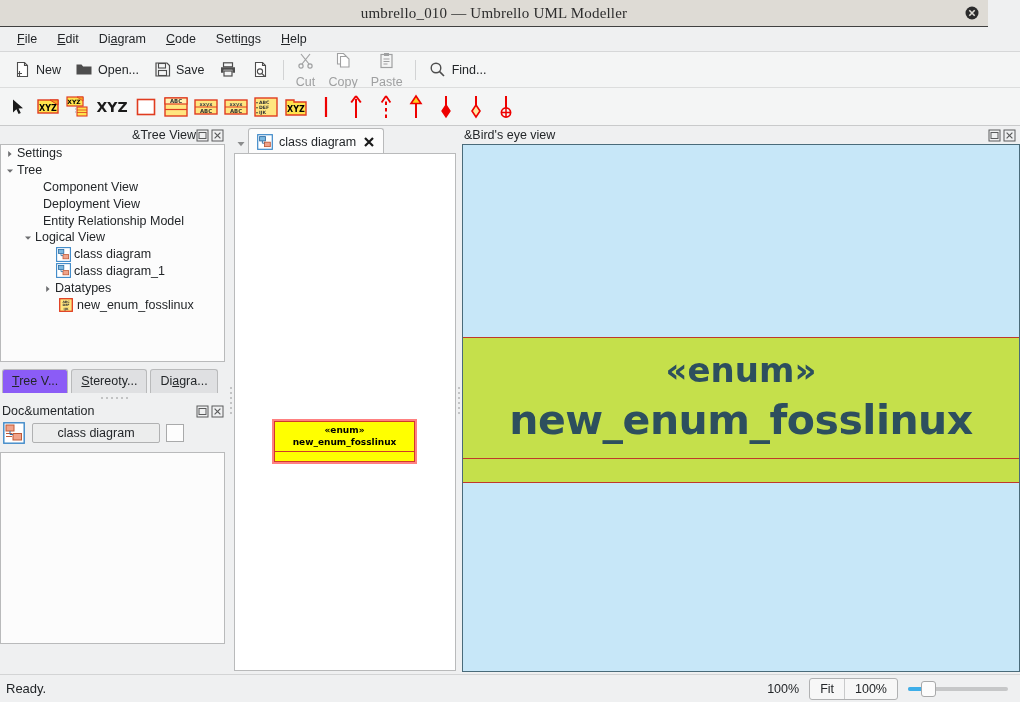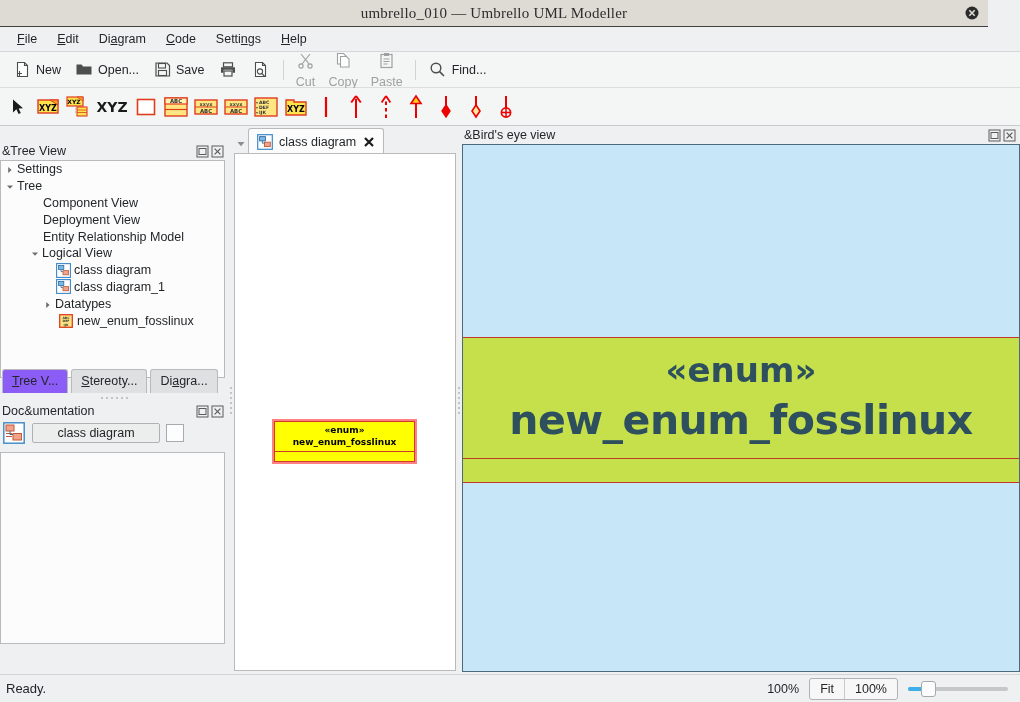--- a/index.html
+++ b/index.html
@@ -77,21 +77,21 @@
   }
   .panel-header .ph-title { flex: 1; white-space: nowrap; overflow: hidden; }
   .ph-buttons { display: flex; gap: 2px; align-items: center; padding-right: 2px; }
   .ph-btn { width: 13px; height: 13px; cursor: pointer; }
 
   
   .left-dock {
     position: absolute; left: 0; top: 126px; width: 228px; height: 548px;
     background: #eff0f1;
   }
-  .tree-panel { position: absolute; left: 0; top: 16px; width: 228px; height: 240px; }
+  .tree-panel { position: absolute; left: 0; top: 0; width: 228px; height: 240px; text-align: right; }
   .tree-box {
     position: absolute; left: 0; top: 18px; width: 225px; height: 218px;
     background: #fcfcfc; border: 1px solid #b9babb; overflow: hidden;
   }
   .tree-row {
     display: flex; align-items: center; height: 16.8px;
     font-size: 12.5px; color: #232629; cursor: pointer; white-space: nowrap;
   }
   .tw { display: inline-block; width: 10px; height: 10px; flex: 0 0 auto; }
   .tree-label { padding-left: 2px; }
@@ -537,21 +537,21 @@
         </div>
 
         <div class="tree-row" style="padding-left:40px">
           <span class="tree-label">Deployment View</span>
         </div>
 
         <div class="tree-row" style="padding-left:40px">
           <span class="tree-label">Entity Relationship Model</span>
         </div>
 
-        <div class="tree-row" style="padding-left:29px">
+        <div class="tree-row" style="padding-left:22px">
           <span class="tw">
             <svg width="10" height="10" viewBox="0 0 10 10">
                 <path d="M2 3.4 L8 3.4 L5 6.8 Z" fill="#6d6e70"></path>
               </svg>
           </span>
           <span class="tree-label">Logical View</span>
         </div>
 
         <div class="tree-row" style="padding-left:54px">
           <span class="ticon">

